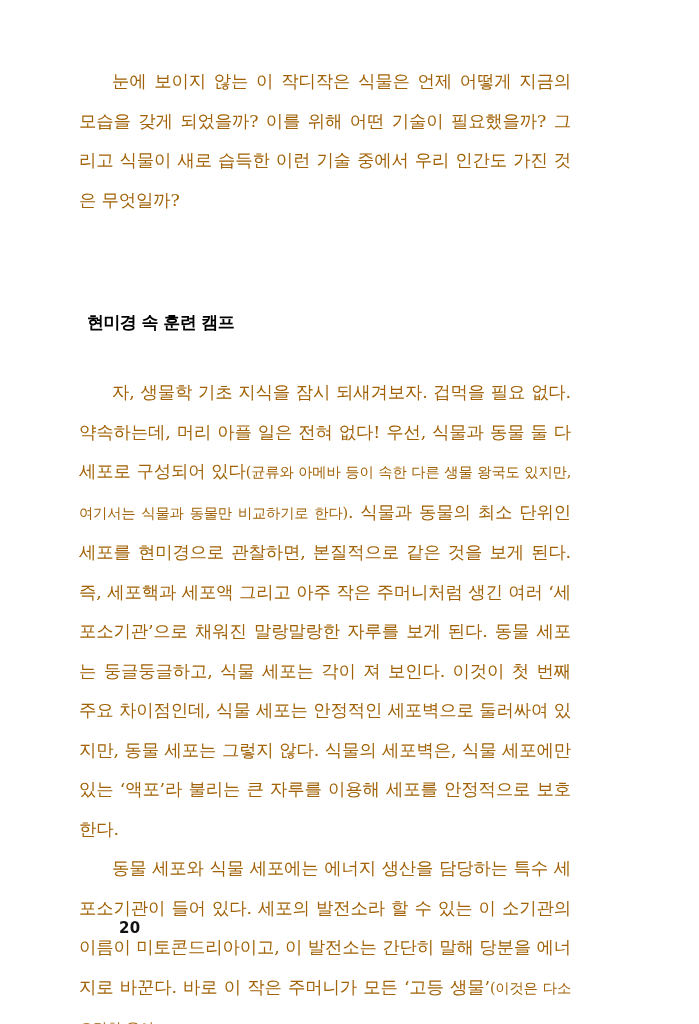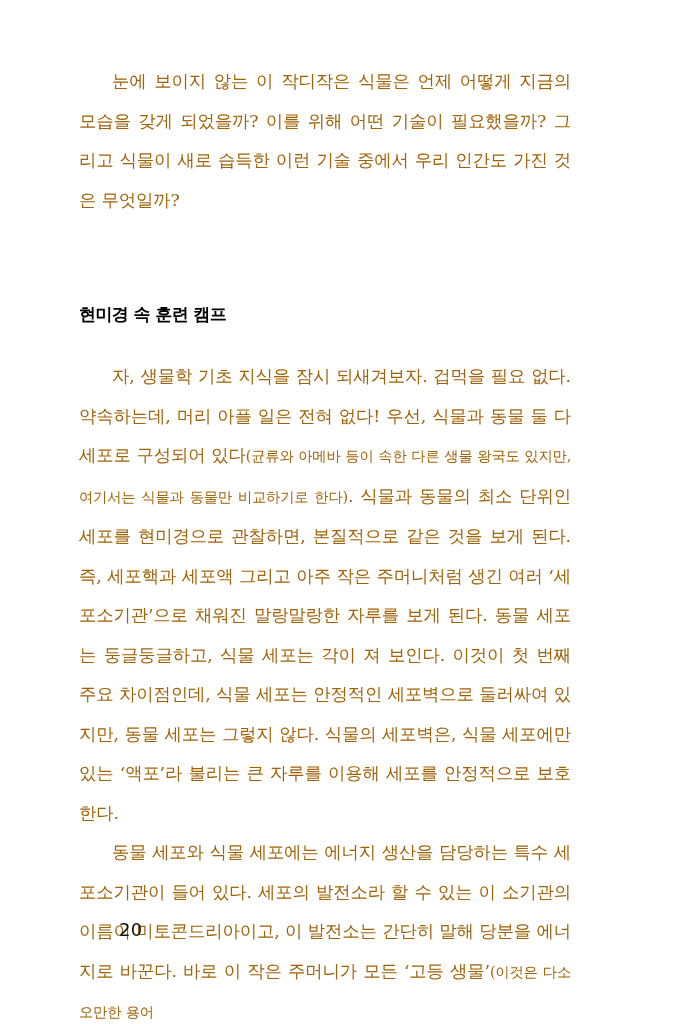--- a/index.html
+++ b/index.html
@@ -51,39 +51,39 @@
   .para + .para {
     margin-top: 0;
   }
 
   .small-inline {
     font-size: 14.3px;
     letter-spacing: -0.2px;
   }
 
   .section-heading {
-    margin: 0;
+    margin: 8px;
     font-family: "DejaVu Sans", "Liberation Sans", sans-serif;
     font-size: 17px;
     font-weight: bold;
     letter-spacing: -0.6px;
     line-height: 24px;
     color: #000000;
   }
 
   .gap-after-para1 { height: 82px; }
   .gap-after-heading { height: 31px; }
 
   .folio {
     position: absolute;
     left: 119px;
     top: 919px;
     font-family: "DejaVu Sans", "Liberation Sans", sans-serif;
-    font-size: 18px;
-    font-weight: normal;
+    font-size: 15px;
+    font-weight: bold;
     letter-spacing: 0.2px;
     color: #111111;
   }
 </style>
 </head>
 <body>
 
 <div class="page">
 
   <div class="text-column">

